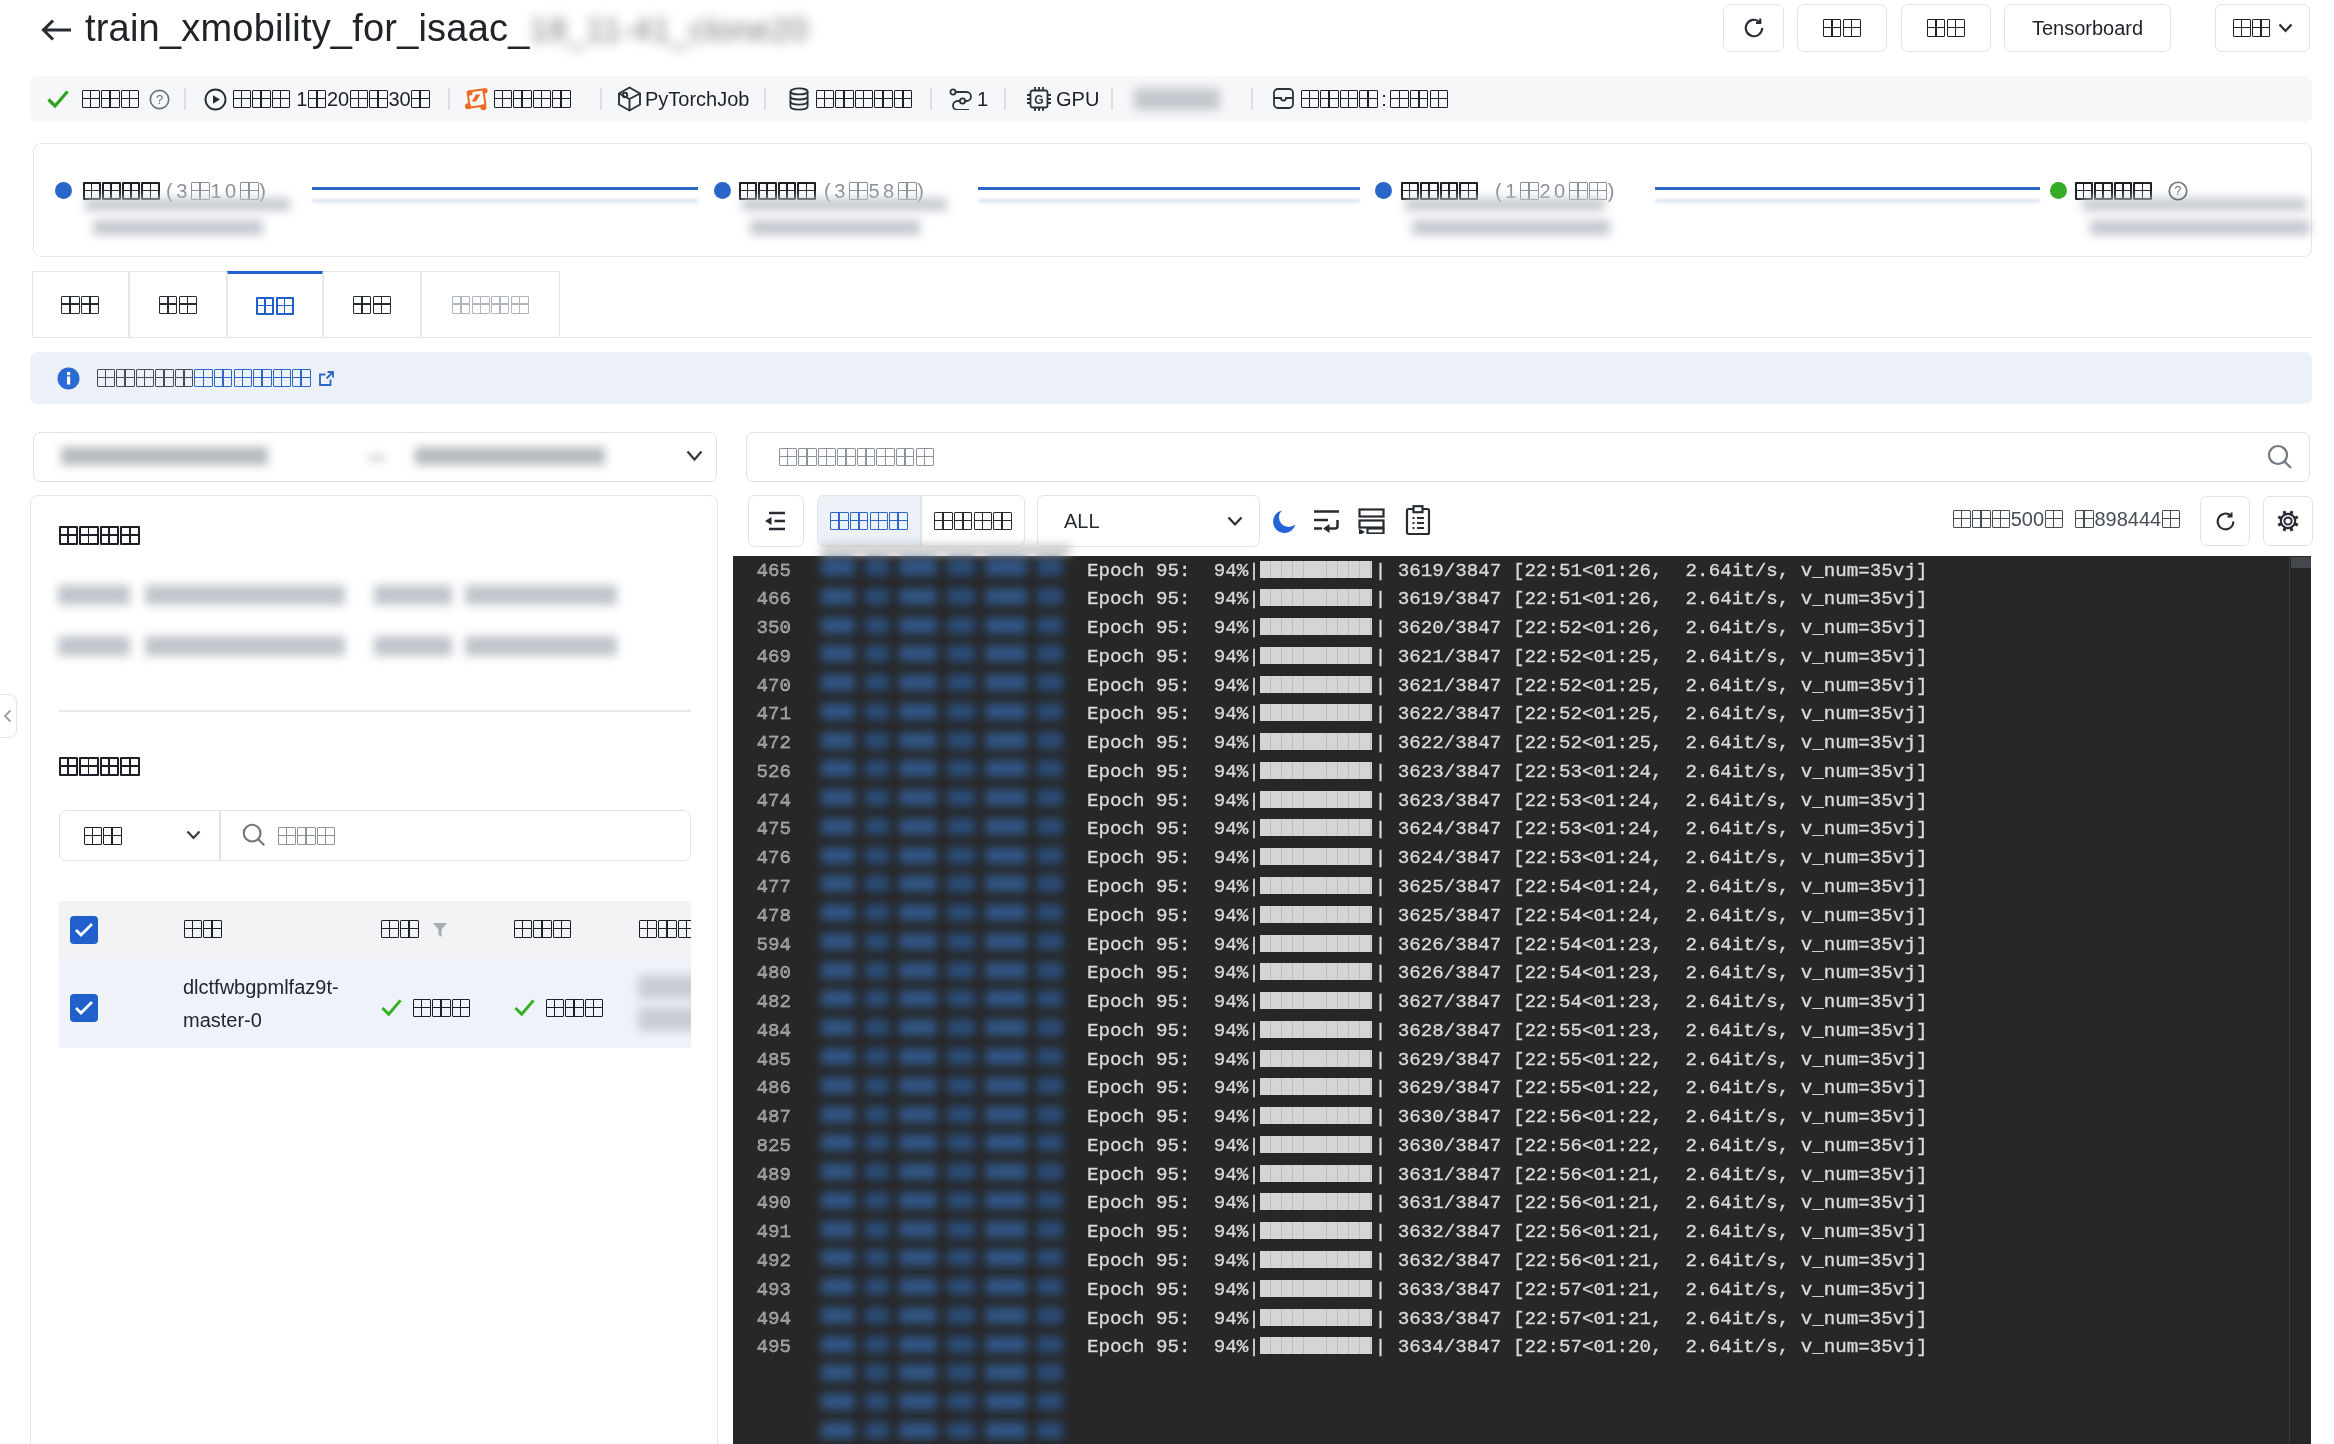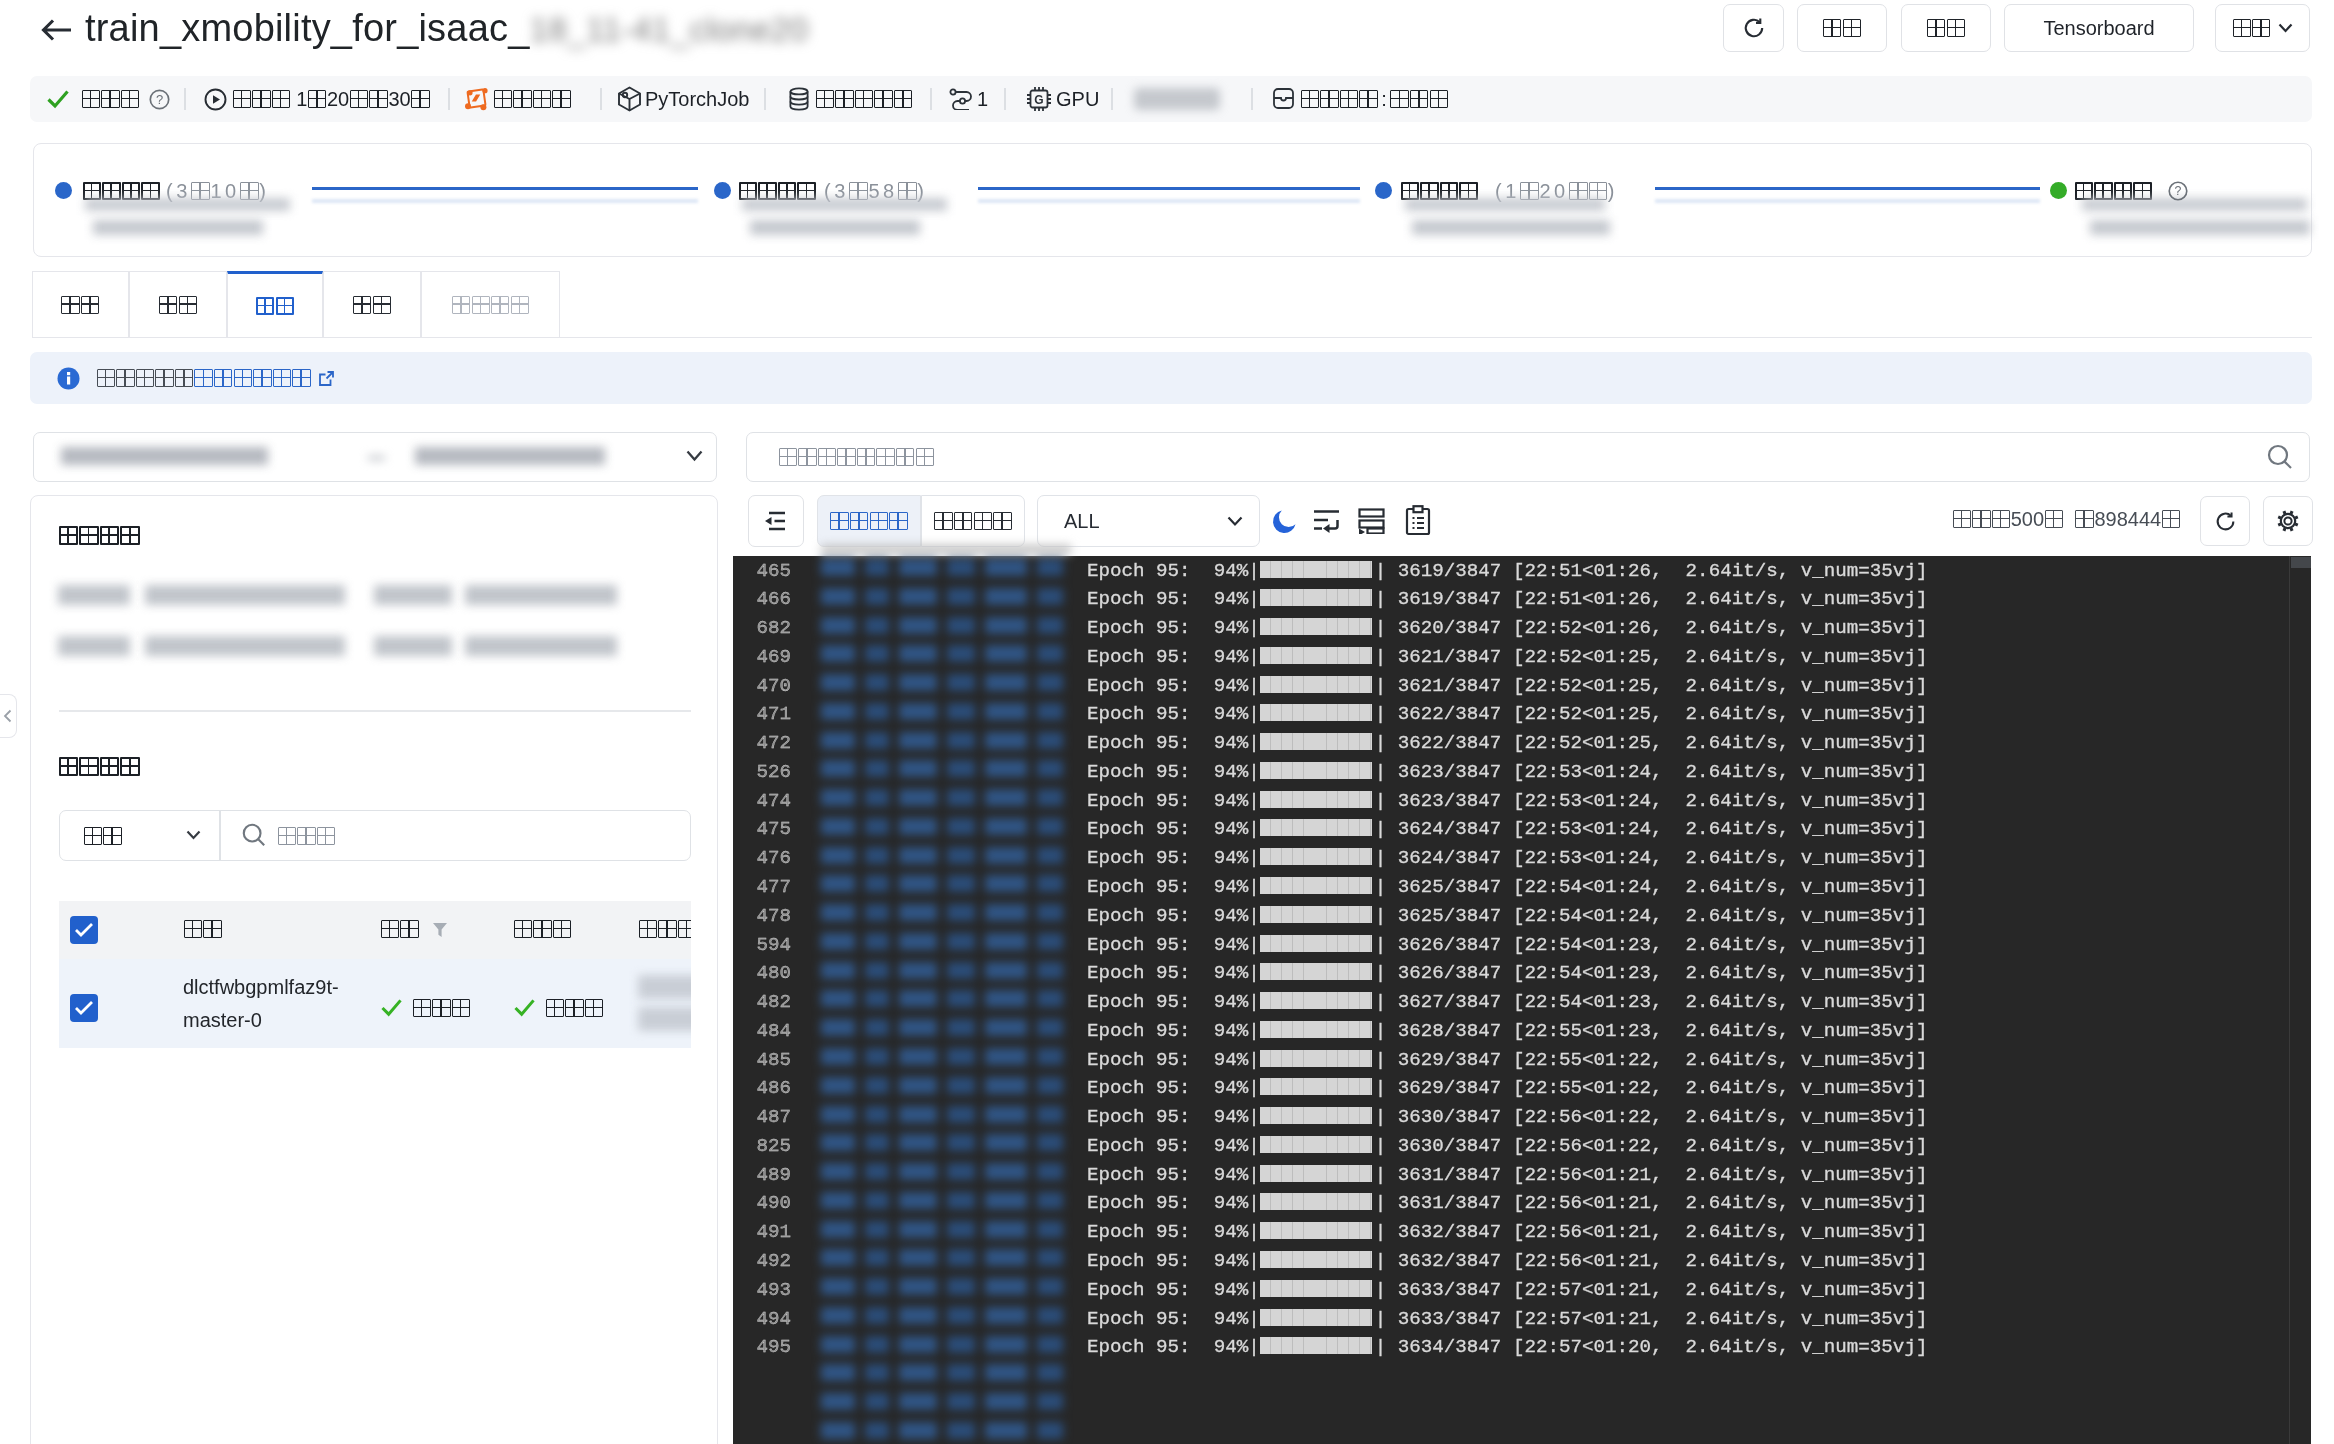--- a/index.html
+++ b/index.html
@@ -25,21 +25,21 @@
     </svg>
   </div>
 <div class="btn" style="left:1797px;width:90px">
     <i class="z"></i>
     <i class="z"></i>
   </div>
 <div class="btn" style="left:1901px;width:90px">
     <i class="z"></i>
     <i class="z"></i>
   </div>
-<div class="btn" style="left:2004px;width:190px">Tensorboard</div>
+<div class="btn" style="left:2004px;width:167px">Tensorboard</div>
 <div class="btn" style="left:2215px;width:95px">
     <i class="z"></i>
     <i class="z"></i>
     <svg style="margin-left:7px" width="15" height="10" viewBox="0 0 15 10">
       <path d="M1.5 1.5 7.5 8l6-6.5" fill="none" stroke="#272c33" stroke-width="2.2"></path>
     </svg>
   </div>
 <div class="a" style="left:30px;top:76px;width:2282px;height:46px;background:#f6f7f9;border-radius:7px"></div>
 <svg class="a" style="left:46px;top:89px" width="24" height="20" viewBox="0 0 24 20">
     <path d="M2.5 10.5 9 17 21.5 2.5" fill="none" stroke="#2ea121" stroke-width="3.2"></path>
@@ -353,21 +353,21 @@
     <div style="height:28.77px;padding-top:5px;white-space:nowrap"><b style="display:inline-block;width:34px;height:17px;background:#305585;margin-right:10px"></b><b style="display:inline-block;width:24px;height:17px;background:#2b4d79;margin-right:10px"></b><b style="display:inline-block;width:38px;height:17px;background:#305585;margin-right:10px"></b><b style="display:inline-block;width:28px;height:17px;background:#2b4d79;margin-right:10px"></b><b style="display:inline-block;width:42px;height:17px;background:#305585;margin-right:10px"></b><b style="display:inline-block;width:26px;height:17px;background:#2b4d79"></b></div>
     <div style="height:28.77px;padding-top:5px;white-space:nowrap"><b style="display:inline-block;width:34px;height:17px;background:#305585;margin-right:10px"></b><b style="display:inline-block;width:24px;height:17px;background:#2b4d79;margin-right:10px"></b><b style="display:inline-block;width:38px;height:17px;background:#305585;margin-right:10px"></b><b style="display:inline-block;width:28px;height:17px;background:#2b4d79;margin-right:10px"></b><b style="display:inline-block;width:42px;height:17px;background:#305585;margin-right:10px"></b><b style="display:inline-block;width:26px;height:17px;background:#2b4d79"></b></div>
     <div style="height:28.77px;padding-top:5px;white-space:nowrap"><b style="display:inline-block;width:34px;height:17px;background:#305585;margin-right:10px"></b><b style="display:inline-block;width:24px;height:17px;background:#2b4d79;margin-right:10px"></b><b style="display:inline-block;width:38px;height:17px;background:#305585;margin-right:10px"></b><b style="display:inline-block;width:28px;height:17px;background:#2b4d79;margin-right:10px"></b><b style="display:inline-block;width:42px;height:17px;background:#305585;margin-right:10px"></b><b style="display:inline-block;width:26px;height:17px;background:#2b4d79"></b></div>
     <div style="height:28.77px;padding-top:5px;white-space:nowrap"><b style="display:inline-block;width:34px;height:17px;background:#305585;margin-right:10px"></b><b style="display:inline-block;width:24px;height:17px;background:#2b4d79;margin-right:10px"></b><b style="display:inline-block;width:38px;height:17px;background:#305585;margin-right:10px"></b><b style="display:inline-block;width:28px;height:17px;background:#2b4d79;margin-right:10px"></b><b style="display:inline-block;width:42px;height:17px;background:#305585;margin-right:10px"></b><b style="display:inline-block;width:26px;height:17px;background:#2b4d79"></b></div>
     <div style="height:28.77px;padding-top:5px;white-space:nowrap"><b style="display:inline-block;width:34px;height:17px;background:#305585;margin-right:10px"></b><b style="display:inline-block;width:24px;height:17px;background:#2b4d79;margin-right:10px"></b><b style="display:inline-block;width:38px;height:17px;background:#305585;margin-right:10px"></b><b style="display:inline-block;width:28px;height:17px;background:#2b4d79;margin-right:10px"></b><b style="display:inline-block;width:42px;height:17px;background:#305585;margin-right:10px"></b><b style="display:inline-block;width:26px;height:17px;background:#2b4d79"></b></div>
   </div>
 <style>.lr{position:relative;height:28.77px;white-space:pre;font-family:"Liberation Mono",monospace;font-size:19.2px;line-height:28.77px;color:#d9d9d9;-webkit-text-stroke:.35px #d9d9d9}.ln{display:inline-block;width:58px;text-align:right;color:#8b8b8b}.lt{}.pb{display:inline-block;width:112px;height:17px;margin-right:3px;vertical-align:-2px;background:repeating-linear-gradient(90deg,#d5d5d5 0 10.2px,#bdbdbd 10.2px 11.1px)}.lm{margin-left:296px}</style>
 <div class="a" style="left:733px;top:556.6px;width:1554px;height:888px;overflow:hidden">
     <div class="lr"><span class="ln">465</span><span class="lt lm">Epoch 95:  94%|</span><span class="pb"></span><span class="lt">| 3619/3847 [22:51&lt;01:26,  2.64it/s, v_num=35vj]</span></div>
     <div class="lr"><span class="ln">466</span><span class="lt lm">Epoch 95:  94%|</span><span class="pb"></span><span class="lt">| 3619/3847 [22:51&lt;01:26,  2.64it/s, v_num=35vj]</span></div>
-    <div class="lr"><span class="ln">682</span><span class="lt lm">Epoch 95:  94%|</span><span class="pb"></span><span class="lt">| 3620/3847 [22:52&lt;01:26,  2.64it/s, v_num=35vj]</span></div>
+    <div class="lr"><span class="ln">350</span><span class="lt lm">Epoch 95:  94%|</span><span class="pb"></span><span class="lt">| 3620/3847 [22:52&lt;01:26,  2.64it/s, v_num=35vj]</span></div>
     <div class="lr"><span class="ln">469</span><span class="lt lm">Epoch 95:  94%|</span><span class="pb"></span><span class="lt">| 3621/3847 [22:52&lt;01:25,  2.64it/s, v_num=35vj]</span></div>
     <div class="lr"><span class="ln">470</span><span class="lt lm">Epoch 95:  94%|</span><span class="pb"></span><span class="lt">| 3621/3847 [22:52&lt;01:25,  2.64it/s, v_num=35vj]</span></div>
     <div class="lr"><span class="ln">471</span><span class="lt lm">Epoch 95:  94%|</span><span class="pb"></span><span class="lt">| 3622/3847 [22:52&lt;01:25,  2.64it/s, v_num=35vj]</span></div>
     <div class="lr"><span class="ln">472</span><span class="lt lm">Epoch 95:  94%|</span><span class="pb"></span><span class="lt">| 3622/3847 [22:52&lt;01:25,  2.64it/s, v_num=35vj]</span></div>
     <div class="lr"><span class="ln">526</span><span class="lt lm">Epoch 95:  94%|</span><span class="pb"></span><span class="lt">| 3623/3847 [22:53&lt;01:24,  2.64it/s, v_num=35vj]</span></div>
     <div class="lr"><span class="ln">474</span><span class="lt lm">Epoch 95:  94%|</span><span class="pb"></span><span class="lt">| 3623/3847 [22:53&lt;01:24,  2.64it/s, v_num=35vj]</span></div>
     <div class="lr"><span class="ln">475</span><span class="lt lm">Epoch 95:  94%|</span><span class="pb"></span><span class="lt">| 3624/3847 [22:53&lt;01:24,  2.64it/s, v_num=35vj]</span></div>
     <div class="lr"><span class="ln">476</span><span class="lt lm">Epoch 95:  94%|</span><span class="pb"></span><span class="lt">| 3624/3847 [22:53&lt;01:24,  2.64it/s, v_num=35vj]</span></div>
     <div class="lr"><span class="ln">477</span><span class="lt lm">Epoch 95:  94%|</span><span class="pb"></span><span class="lt">| 3625/3847 [22:54&lt;01:24,  2.64it/s, v_num=35vj]</span></div>
     <div class="lr"><span class="ln">478</span><span class="lt lm">Epoch 95:  94%|</span><span class="pb"></span><span class="lt">| 3625/3847 [22:54&lt;01:24,  2.64it/s, v_num=35vj]</span></div>

